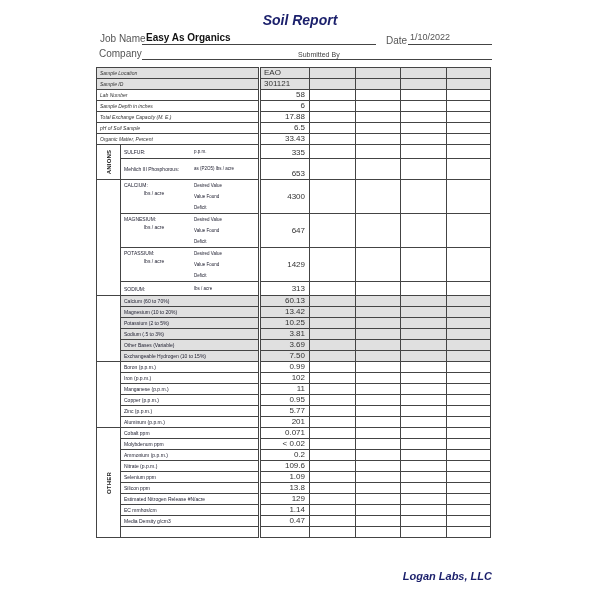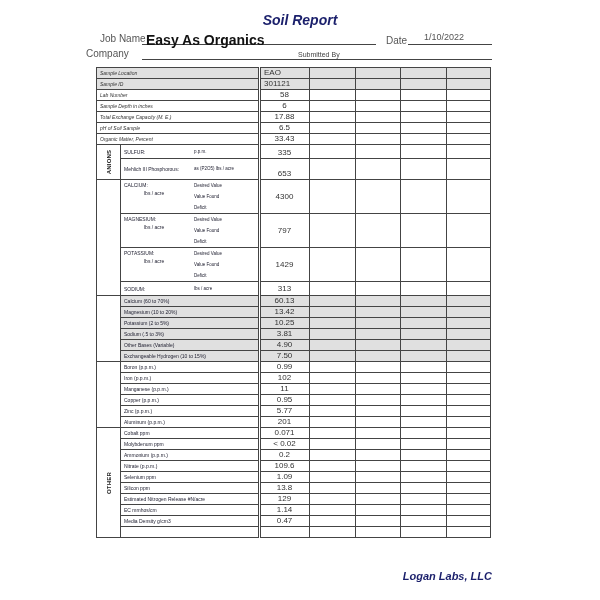--- a/index.html
+++ b/index.html
@@ -1,51 +1,51 @@
 <!DOCTYPE html>
 <html><head>
 <meta charset="utf-8">
 <style>
   html, body { margin:0; padding:0; background:#fff; }
   body { width:600px; height:600px; position:relative; overflow:hidden; font-family:"Liberation Sans", sans-serif; color:#222; }
   .title { position:absolute; left:0; width:600px; top:12px; text-align:center; font-size:14px; font-weight:bold; font-style:italic; color:#1a1f6b; }
   .hdr-label { position:absolute; font-size:10px; color:#555; }
   .hdr-line { position:absolute; border-bottom:1px solid #444; height:0; }
-  .hdr-val { position:absolute; font-size:14px; color:#111; }
+  .hdr-val { position:absolute; font-size:10px; color:#111; }
   .job-val { font-weight:bold; }
   .date-val { color:#555; font-size:9px; }
   .sub-label { position:absolute; font-size:7px; color:#444; }
   .footer { position:absolute; right:108px; top:570px; font-size:11px; font-weight:bold; font-style:italic; color:#1a1f6b; }
 
   table.grid { position:absolute; left:96px; top:67px; border-collapse:collapse; table-layout:fixed; width:394px; }
   table.grid td { border:1px solid #444; font-size:5px; padding:0 3px; height:10px; line-height:10px; white-space:nowrap; overflow:hidden; }
-  table.grid td.val { text-align:center; font-size:8px; color:#333; border-left:3px double #444; padding-right:4px; }
+  table.grid td.val { text-align:right; font-size:8px; color:#333; border-left:3px double #444; padding-right:4px; }
   table.grid td.valc { text-align:left; }
   table.grid tr.gray td { background:#e0e0e0; }
   table.grid td.lbl { font-style:italic; color:#333; }
   table.grid td.blue { color:#223; }
   td.side { text-align:center; vertical-align:middle; padding:0 !important; }
   .vtext { display:inline-block; transform:rotate(-90deg); white-space:nowrap; font-size:6px; font-weight:bold; letter-spacing:0.2px; }
   .sub { display:flex; }
   .sub .a { width:70px; }
   .unit { font-size:4.5px; }
 </style>
 </head>
 <body>
 
 <div class="title">Soil Report</div>
 
 <span class="hdr-label" style="left:100px;top:33px;">Job Name</span>
 <div class="hdr-line" style="left:142px;top:44px;width:234px;"></div>
 <span class="hdr-val job-val" style="left:146px;top:32px;">Easy As Organics</span>
 <span class="hdr-label" style="left:386px;top:35px;">Date</span>
 <div class="hdr-line" style="left:408px;top:44px;width:84px;"></div>
-<span class="hdr-val date-val" style="left:424px;top:32px;">1/10/2022</span>
-
-<span class="hdr-label" style="left:86px;top:48px;">Company</span>
+<span class="hdr-val date-val" style="left:410px;top:32px;">1/10/2022</span>
+
+<span class="hdr-label" style="left:99px;top:48px;">Company</span>
 <div class="hdr-line" style="left:142px;top:59px;width:350px;"></div>
 <span class="sub-label" style="left:298px;top:51px;">Submitted By</span>
 
 <table class="grid" id="grid">
   <colgroup>
     <col style="width:24px">
       <col style="width:139px">
       <col style="width:50px">
     <col style="width:46px">
       <col style="width:45px">
@@ -164,21 +164,21 @@
               <div>MAGNESIUM:</div>
               <div style="padding-left: 20px; line-height: 4px;">lbs / acre</div>
             </div>
             <div>
               <div class="unit">Desired Value</div>
               <div class="unit">Value Found</div>
               <div class="unit">Deficit</div>
             </div>
           </div>
         </td>
-        <td class="val">797</td>
+        <td class="val">647</td>
         <td></td>
         <td></td>
         <td></td>
         <td></td>
       </tr>
       <tr>
         <td class="blue" style="height: 33px; line-height: 11px; vertical-align: top;">
           <div class="sub">
             <div class="a">
               <div>POTASSIUM:</div>
@@ -238,21 +238,21 @@
       <tr class="gray">
         <td class="blue" style="height: 10px;">Sodium (.5 to 3%)</td>
         <td class="val">3.81</td>
         <td></td>
         <td></td>
         <td></td>
         <td></td>
       </tr>
       <tr class="gray">
         <td class="blue" style="height: 10px;">Other Bases (Variable)</td>
-        <td class="val">4.90</td>
+        <td class="val">3.69</td>
         <td></td>
         <td></td>
         <td></td>
         <td></td>
       </tr>
       <tr class="gray">
         <td class="blue" style="height: 10px;">Exchangeable Hydrogen (10 to 15%)</td>
         <td class="val">7.50</td>
         <td></td>
         <td></td>

